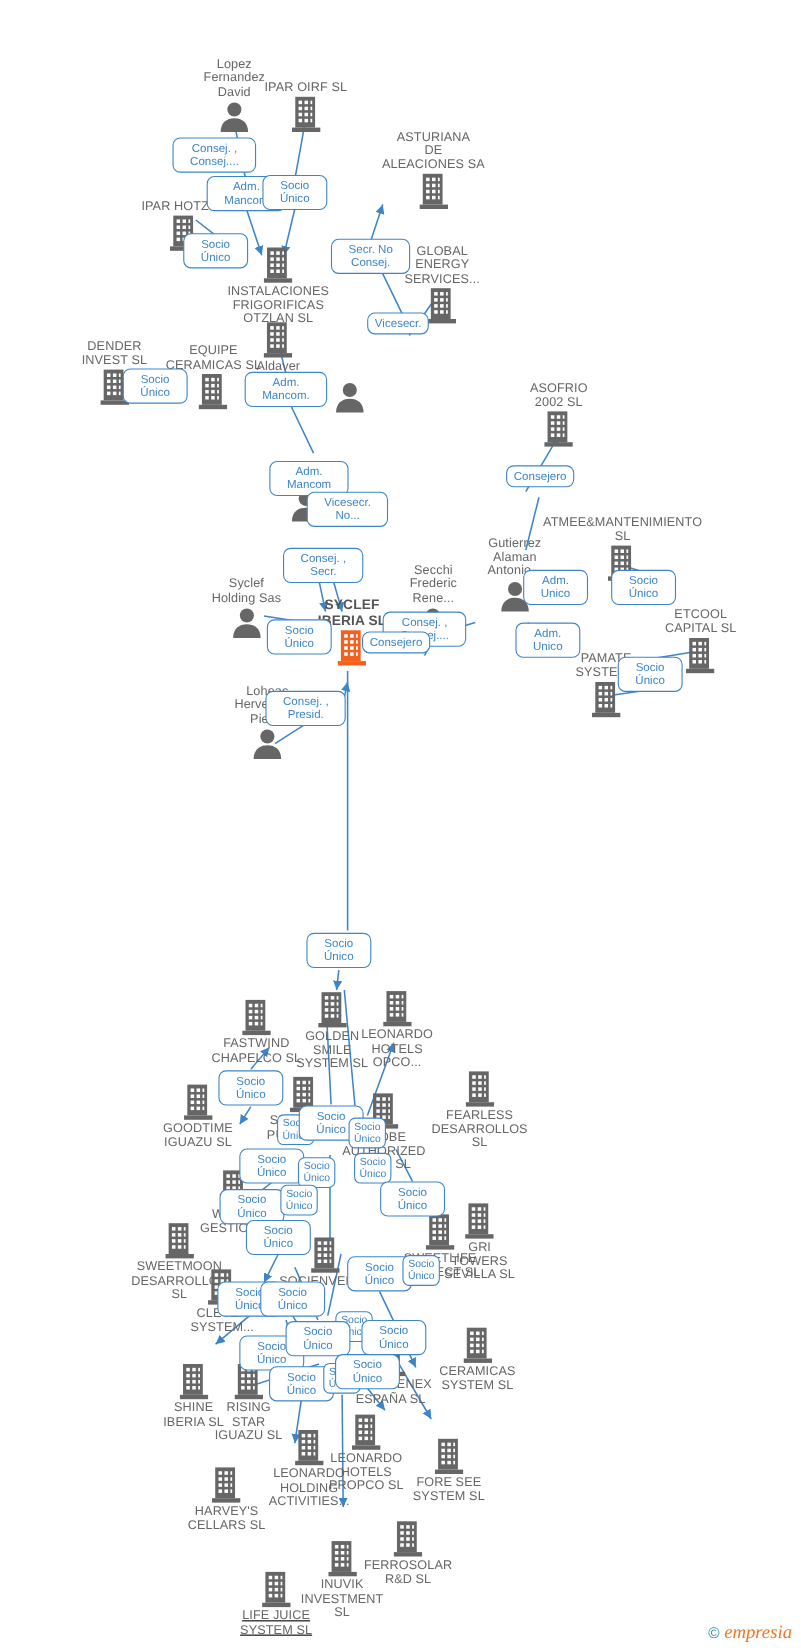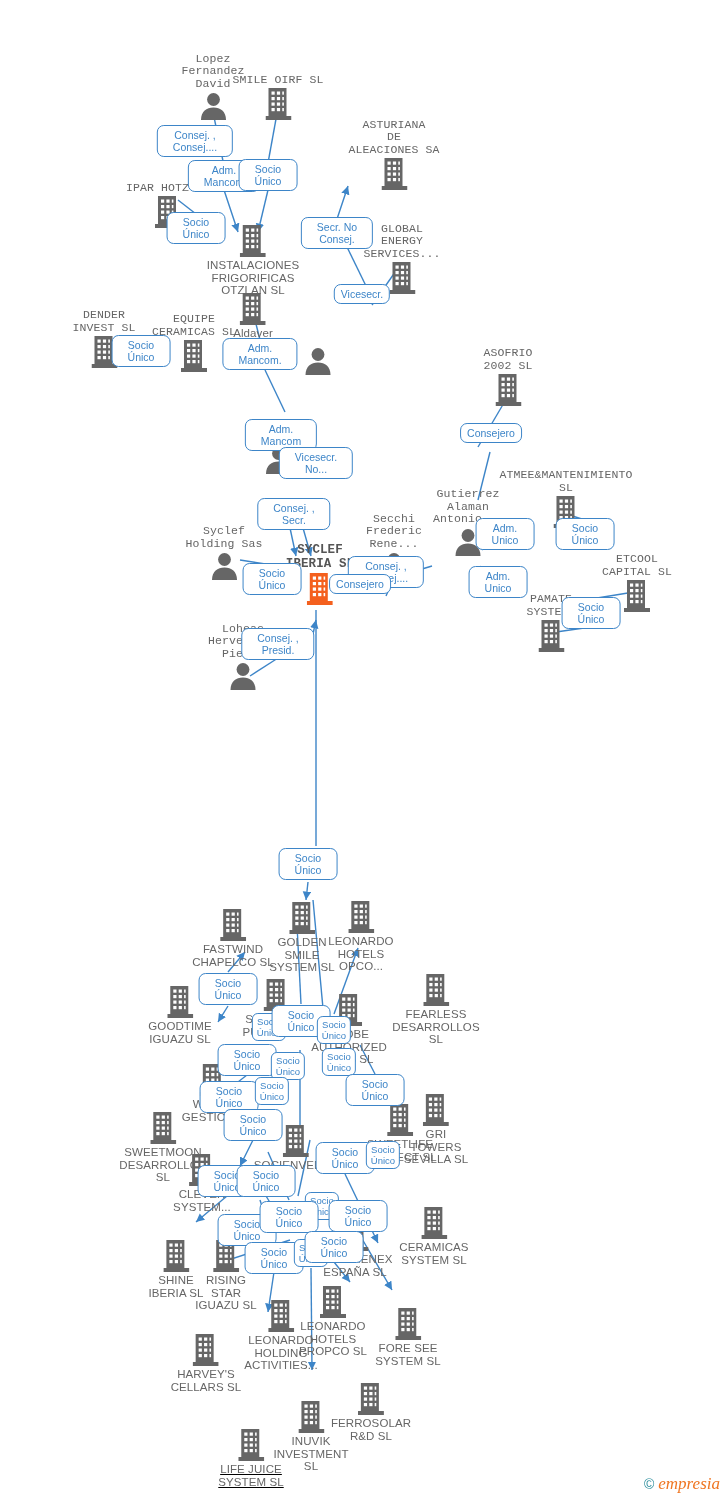--- a/index.html
+++ b/index.html
@@ -10,21 +10,21 @@
   #canvas{position:absolute;left:0;top:0;width:728px;height:1500px;}
   #edges{position:absolute;left:0;top:0;width:728px;height:1500px;pointer-events:none;}
 
   
   .node{position:absolute;transform:translate(-50%,0);text-align:center;}
   .node .glyph{display:block;margin:0 auto;}
   .node .cap{
     display:block;color:#666666;font-size:11.5px;line-height:12.5px;
     white-space:pre-line;letter-spacing:0.1px;
   }
-  .node.caption-above .cap{margin-bottom:1px;font-family:Liberation Mono, monospace;}
+  .node.caption-above .cap{margin-bottom:1px;}
   .node.caption-below .cap{margin-top:1px;}
   .node.root .cap{color:#555;font-weight:bold;font-size:12.5px;line-height:13.5px;}
 
   
   .bld{width:26px;height:34px;position:relative;}
   .bld svg{display:block;}
 
   
   .per{width:30px;height:30px;position:relative;}
   .per svg{display:block;}
@@ -115,21 +115,21 @@
 Fernandez
 David</span>
         <span class="glyph per">
           <svg width="30" height="30" viewBox="0 0 30 30" aria-hidden="true">
             <circle cx="15" cy="8.5" r="6.4" fill="#666666"></circle>
             <path d="M2.5,29 C2.5,20.5 8,16.5 15,16.5 C22,16.5 27.5,20.5 27.5,29 Z" fill="#666666"></path>
           </svg>
         </span>
       </div>
       <div class="node caption-above" style="left: 278px; top: 73.5px;">
-        <span class="cap">SMILE OIRF  SL</span>
+        <span class="cap">IPAR OIRF  SL</span>
         <span class="glyph bld">
           <svg width="26" height="34" viewBox="0 0 26 34" aria-hidden="true">
             <rect x="3" y="1" width="18" height="28" fill="#666666"></rect>
             <rect x="0" y="29" width="26" height="4" fill="#666666"></rect>
             <g fill="#ffffff">
               <rect x="6" y="4.5" width="3.2" height="3.2"></rect>
               <rect x="11.4" y="4.5" width="3.2" height="3.2"></rect>
               <rect x="16.8" y="4.5" width="1.6" height="3.2"></rect>
               <rect x="6" y="10" width="3.2" height="3.2"></rect>
               <rect x="11.4" y="10" width="3.2" height="3.2"></rect>

